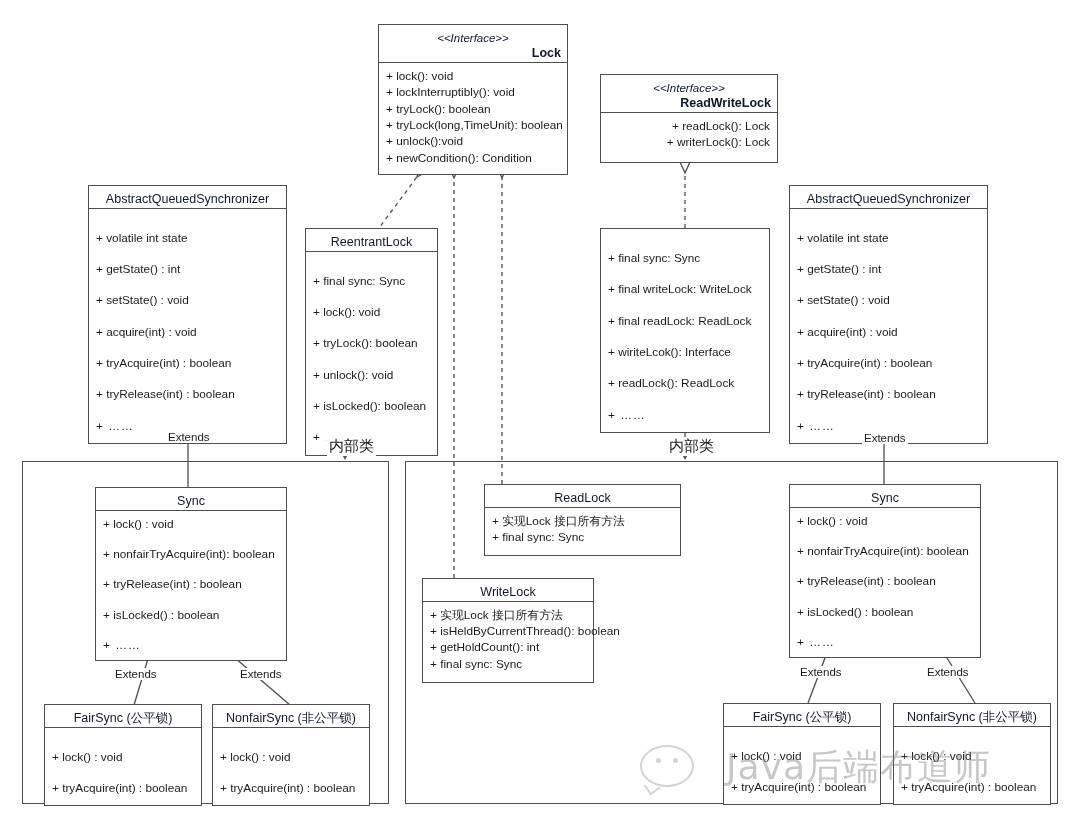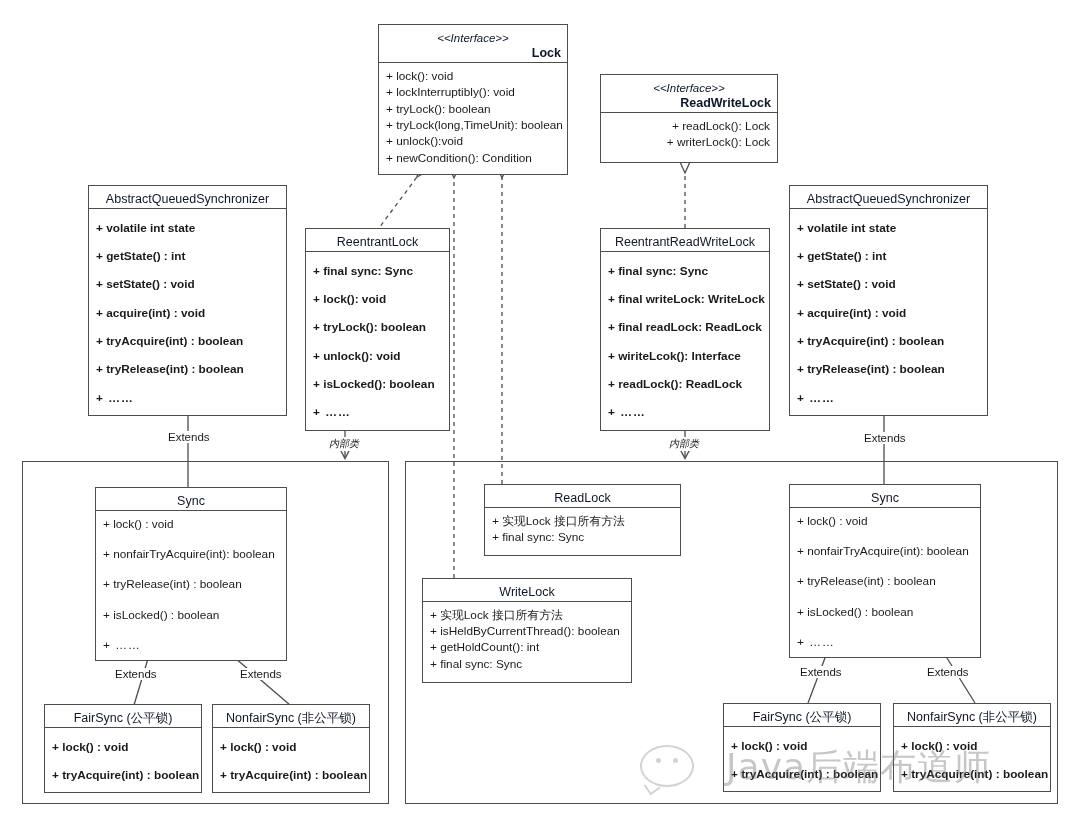--- a/index.html
+++ b/index.html
@@ -48,21 +48,21 @@
   }
   .uml .body .row {
     font-size: 11.8px;
     line-height: 1.3;
     white-space: nowrap;
     color: #1a1a1a;
   }
   
   .uml.tight .body .row { margin: 0 0 1px 0; }
   
-  .uml.spaced .body .row { margin: 6px 0 13px 0; font-weight: bold; }
+  .uml.spaced .body .row { margin: 16px 0 13px 0; }
   .uml.spaced .body .row:last-child { margin-bottom: 2px; }
   .uml.midspace .body .row { margin: 0 0 15px 0; }
   .uml.midspace .body .row:last-child { margin-bottom: 0px; }
   .dots { letter-spacing: 1px; color: #7a7a7a; }
 
   
   .group-box {
     position: absolute;
     border: 1.4px solid #4d4d4d;
     background: transparent;
@@ -72,21 +72,21 @@
   
   .edge-label {
     position: absolute;
     font-size: 11.5px;
     color: #1a1a1a;
     background: #ffffff;
     padding: 0 2px;
     white-space: nowrap;
     z-index: 6;
   }
-  .edge-label.cn { font-size: 10px; font-style: italic; }
+  .edge-label.cn { font-size: 15px; }
 
   
   #watermark {
     position: absolute;
     left: 630px; top: 735px;
     width: 440px; height: 62px;
     z-index: 20;
     pointer-events: none;
     opacity: .38;
   }
@@ -248,38 +248,35 @@
       <div class="row">+ volatile int state</div>
       <div class="row">+ getState() : int</div>
       <div class="row">+ setState() : void</div>
       <div class="row">+ acquire(int) : void</div>
       <div class="row">+ tryAcquire(int) : boolean</div>
       <div class="row">+ tryRelease(int) : boolean</div>
       <div class="row dots">+ ……</div>
     </div>
   </div>
 
-  <div class="uml spaced" style="left:305px; top:228px; width:145px;">
+  <div class="uml spaced" style="left:305px; top:228px; width:133px;">
     <div class="hdr">
       <span class="nm">ReentrantLock</span>
     </div>
     <div class="body">
       <div class="row">+ final sync: Sync</div>
       <div class="row">+ lock(): void</div>
       <div class="row">+ tryLock(): boolean</div>
       <div class="row">+ unlock(): void</div>
       <div class="row">+ isLocked(): boolean</div>
       <div class="row dots">+ ……</div>
     </div>
   </div>
 
   <div class="uml spaced" style="left:600px; top:228px; width:170px;">
-    <div class="hdr">
-      <span class="nm">ReentrantReadWriteLock</span>
-    </div>
     <div class="body">
       <div class="row">+ final sync: Sync</div>
       <div class="row">+ final writeLock: WriteLock</div>
       <div class="row">+ final readLock: ReadLock</div>
       <div class="row">+ wiriteLcok(): Interface</div>
       <div class="row">+ readLock(): ReadLock</div>
       <div class="row dots">+ ……</div>
     </div>
   </div>
 
@@ -352,21 +349,21 @@
   <div class="uml tight" style="left:484px; top:484px; width:197px;">
     <div class="hdr">
       <span class="nm">ReadLock</span>
     </div>
     <div class="body" style="padding-bottom:9px;">
       <div class="row">+ 实现Lock 接口所有方法</div>
       <div class="row">+ final sync: Sync</div>
     </div>
   </div>
 
-  <div class="uml tight" style="left:422px; top:578px; width:210px;">
+  <div class="uml tight" style="left:422px; top:578px; width:172px;">
     <div class="hdr">
       <span class="nm">WriteLock</span>
     </div>
     <div class="body" style="padding-bottom:9px;">
       <div class="row">+ 实现Lock 接口所有方法</div>
       <div class="row">+ isHeldByCurrentThread(): boolean</div>
       <div class="row">+ getHoldCount(): int</div>
       <div class="row">+ final sync: Sync</div>
     </div>
   </div>

